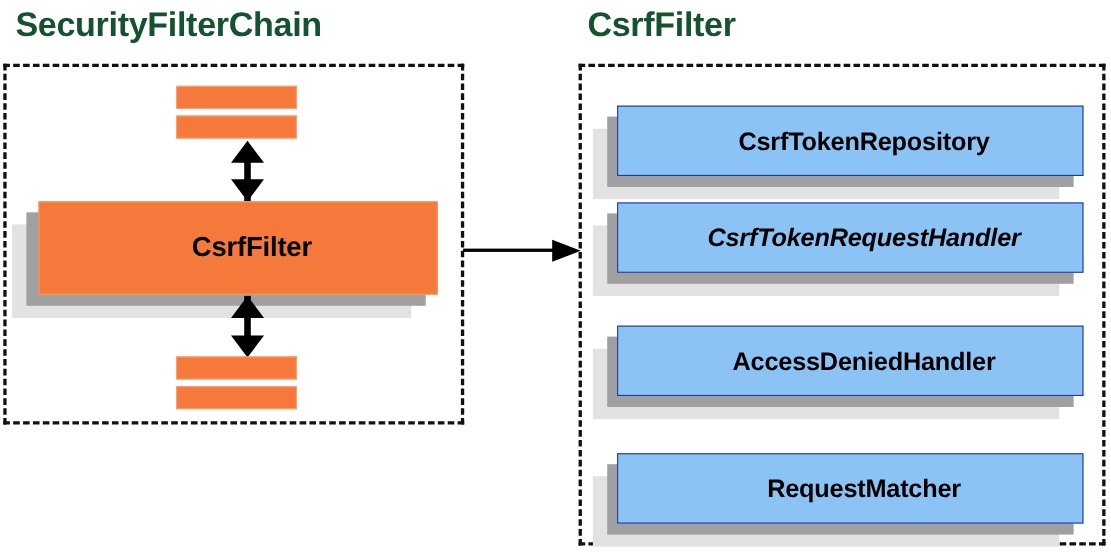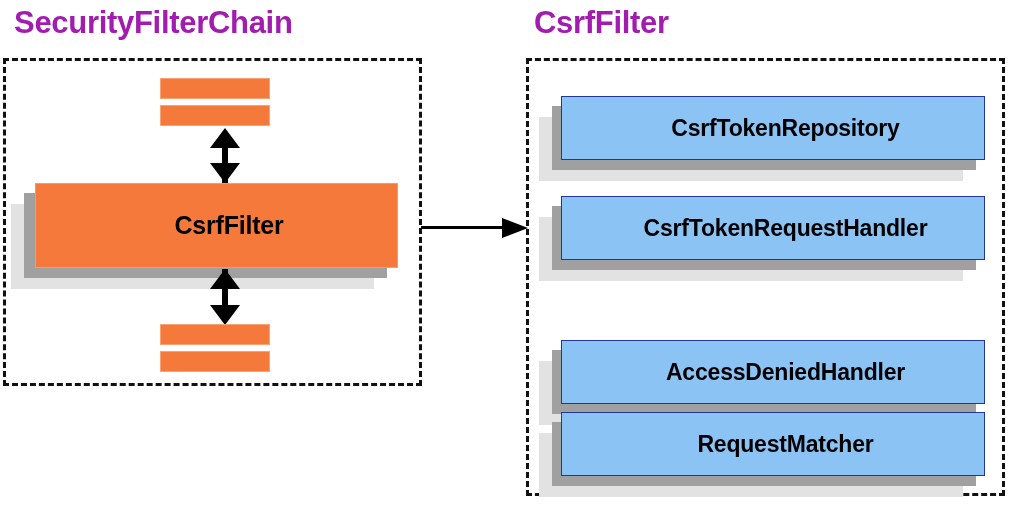--- a/index.html
+++ b/index.html
@@ -13,21 +13,21 @@
     position: relative;
     overflow: hidden;
     font-family: "Liberation Sans", sans-serif;
   }
 
   .panel-title {
     position: absolute;
     font-weight: bold;
     font-size: 31px;
     line-height: 31px;
-    color: #a21caf;
+    color: #14532d;
     letter-spacing: -0.3px;
     white-space: nowrap;
   }
   #title-left  { left: 14px;  top: 7px; }
   #title-right { left: 534px; top: 7px; }
 
   
   .dashed-box {
     position: absolute;
     border: 3px dashed #111111;
@@ -194,29 +194,29 @@
 <div class="dashed-box" id="box-right"></div>
 
 <div class="card blue-card" style="top:96px;">
   <div class="shadow-far"></div>
   <div class="shadow-near"></div>
   <div class="face">
     <span>CsrfTokenRepository</span>
   </div>
 </div>
 
-<div class="card blue-card" style="top:196px;">
+<div class="card blue-card" style="top:184px;font-style:italic;">
   <div class="shadow-far"></div>
   <div class="shadow-near"></div>
   <div class="face">
     <span>CsrfTokenRequestHandler</span>
   </div>
 </div>
 
-<div class="card blue-card" style="top:296px;margin-top:44px;">
+<div class="card blue-card" style="top:296px;">
   <div class="shadow-far"></div>
   <div class="shadow-near"></div>
   <div class="face">
     <span>AccessDeniedHandler</span>
   </div>
 </div>
 
 <div class="card blue-card" style="top:412px;">
   <div class="shadow-far"></div>
   <div class="shadow-near"></div>

